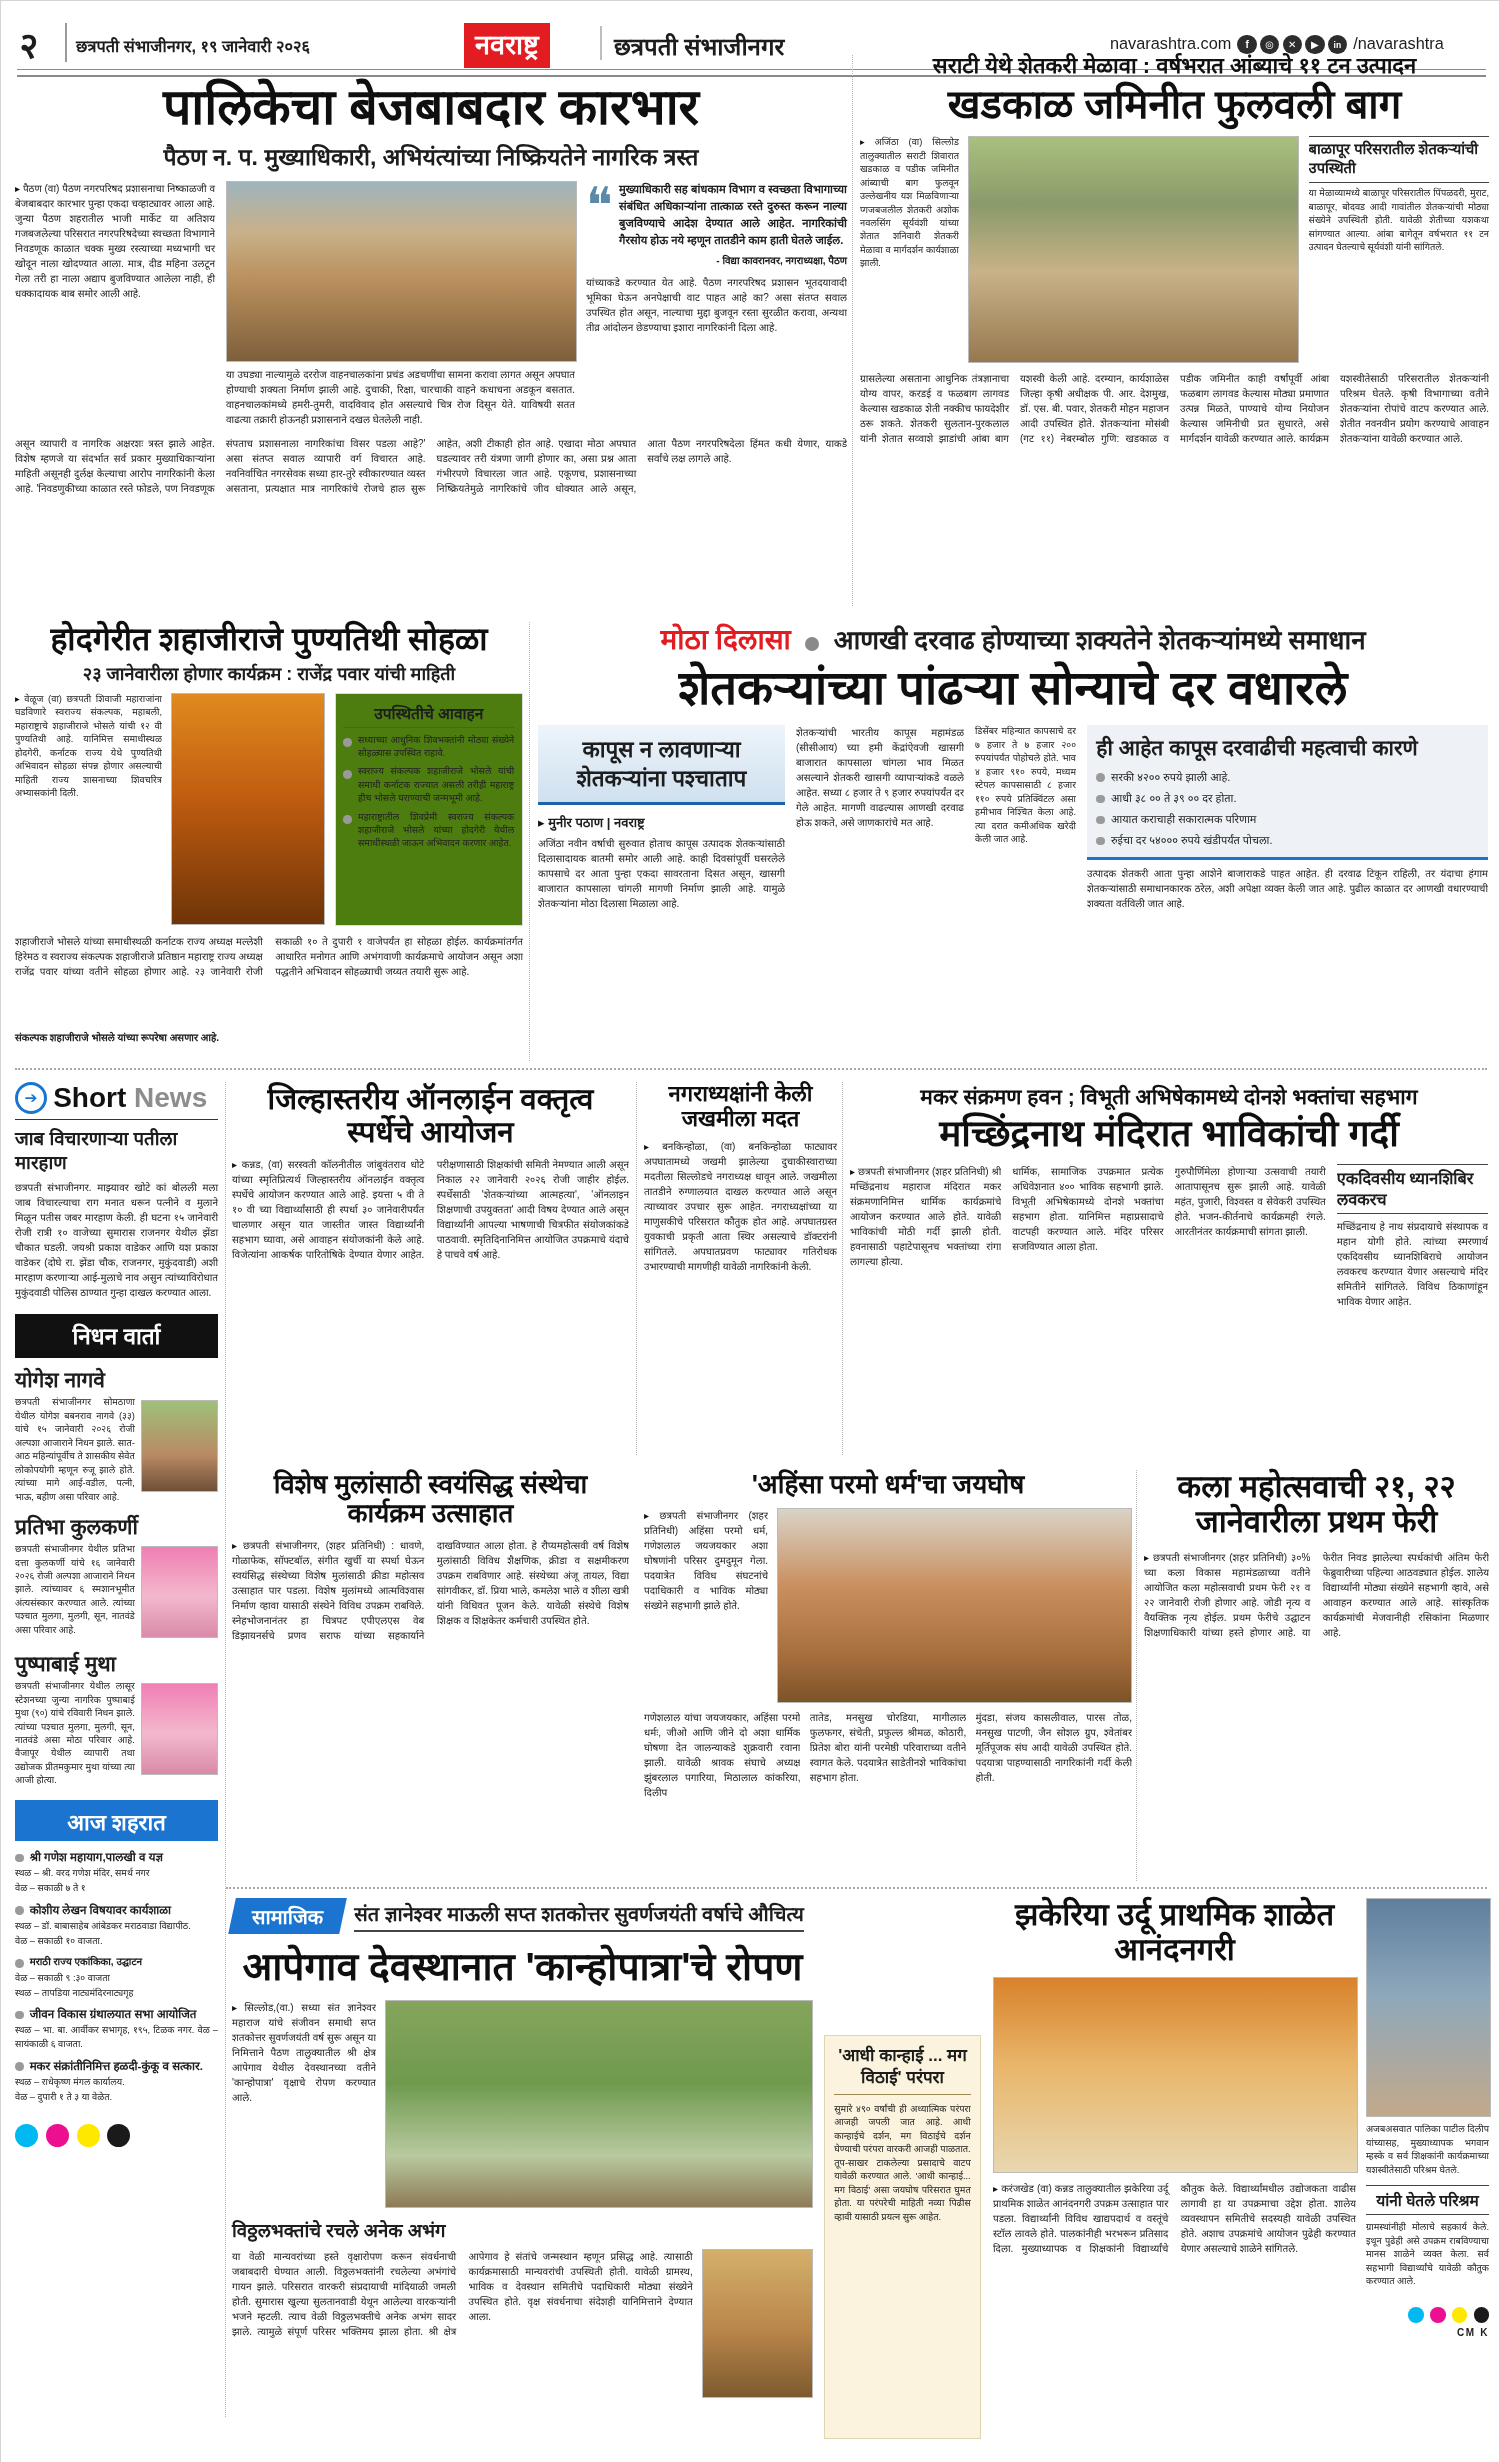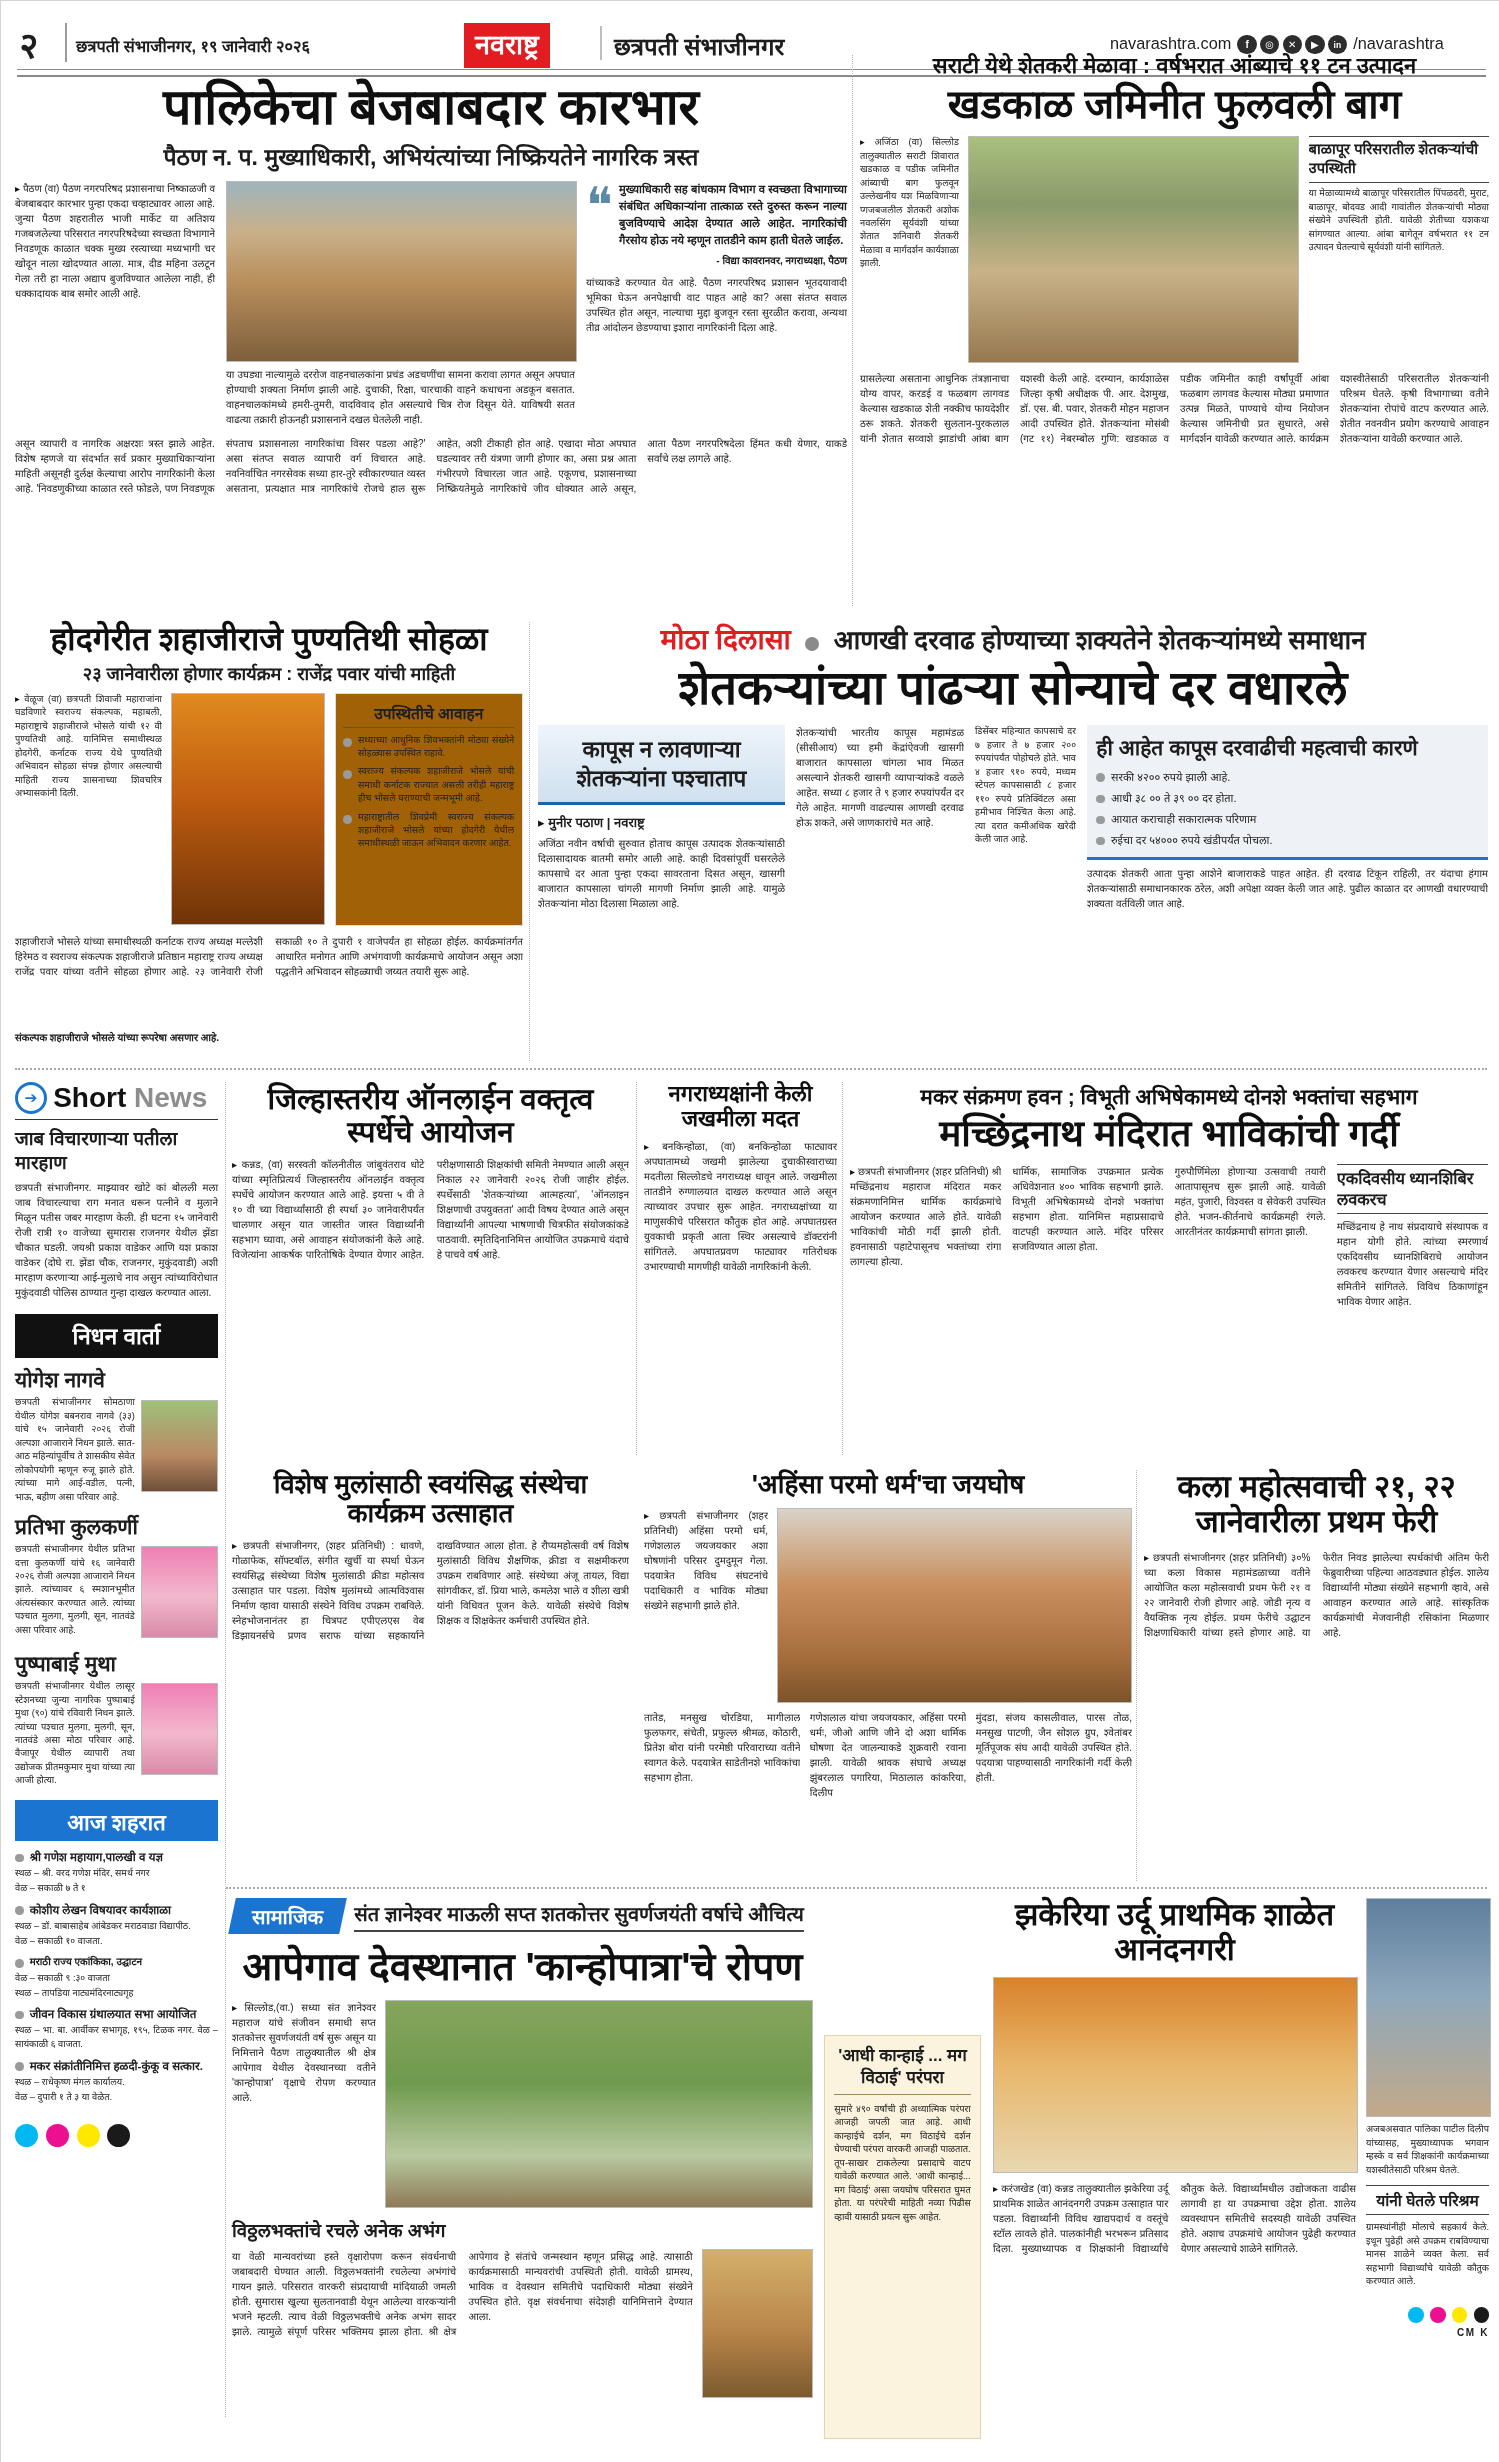--- a/index.html
+++ b/index.html
@@ -99,21 +99,21 @@
       <span> </span><span>कार्यक्रम यशस्वीतेसाठी परिसरातील शेतकऱ्यांनी परिश्रम घेतले. कृषी विभागाच्या वतीने शेतकऱ्यांना रोपांचे वाटप करण्यात आले. शेतीत नवनवीन प्रयोग करण्याचे आवाहन शेतकऱ्यांना यावेळी करण्यात आले.</span>
     </div>
   </div>
 
   <div class="abs" style="left:14px;top:621px;width:508px;height:436px;">
     <div class="hl-xl ctr" style="font-size:32px;">होदगेरीत शहाजीराजे पुण्यतिथी सोहळा</div>
     <div class="b ctr" style="font-size:18px;margin-top:3.1px;">२३ जानेवारीला होणार कार्यक्रम : राजेंद्र पवार यांची माहिती</div>
     <div style="display:flex;gap:9.3px;margin-top:7.8px;height:233px;">
       <div class="body-sm lead-in" style="width:147px;flex:none;overflow:hidden;">वेळूज (वा) छत्रपती शिवाजी महाराजांना घडविणारे स्वराज्य संकल्पक, महाबली, महाराष्ट्राचे शहाजीराजे भोसले यांची १२ वी पुण्यतिथी आहे. यानिमित्त समाधीस्थळ होदगेरी, कर्नाटक राज्य येथे पुण्यतिथी अभिवादन सोहळा संपन्न होणार असल्याची माहिती राज्य शासनाच्या शिवचरित्र अभ्यासकांनी दिली.</div>
       <div class="photo ph-shrine" style="width:152px;height:230px;flex:none;"></div>
-      <div style="flex:1;background:#a16207;border:0.8px solid #ddd;padding:7.8px;overflow:hidden;">
+      <div style="flex:1;background:#4d7c0f;border:0.8px solid #ddd;padding:7.8px;overflow:hidden;">
         <div class="b ctr" style="font-size:15.5px;border-bottom:1.6px solid #555;padding-bottom:3.1px;">उपस्थितीचे आवाहन</div>
         <div style="display:flex;margin-top:6.2px;">
             <span class="dot"></span>
             <span class="body-sm">सध्याच्या आधुनिक शिवभक्तांनी मोठ्या संख्येने सोहळ्यास उपस्थित राहावे.</span>
           </div>
         <div style="display:flex;margin-top:4.7px;">
             <span class="dot"></span>
             <span class="body-sm">स्वराज्य संकल्पक शहाजीराजे भोसले यांची समाधी कर्नाटक राज्यात असली तरीही महाराष्ट्र हीच भोसले घराण्याची जन्मभूमी आहे.</span>
           </div>
         <div style="display:flex;margin-top:4.7px;">
@@ -281,22 +281,22 @@
     </div>
   </div>
 
   <div class="abs" style="left:643px;top:1469px;width:488px;height:411px;">
     <div class="hl-xl ctr" style="font-size:26px;">'अहिंसा परमो धर्म'चा जयघोष</div>
     <div style="display:flex;gap:9.3px;margin-top:9.3px;height:194px;">
       <div class="body lead-in" style="width:124px;flex:none;overflow:hidden;">छत्रपती संभाजीनगर (शहर प्रतिनिधी) अहिंसा परमो धर्म, गणेशलाल जयजयकार अशा घोषणांनी परिसर दुमदुमून गेला. पदयात्रेत विविध संघटनांचे पदाधिकारी व भाविक मोठ्या संख्येने सहभागी झाले होते.</div>
       <div class="photo ph-march" style="flex:1;height:193px;"></div>
     </div>
     <div style="display:flex;gap:9.3px;margin-top:7.8px;height:163px;">
+      <div class="body" style="flex:1;overflow:hidden;">गणेशलाल यांचा जयजयकार, अहिंसा परमो धर्मः, जीओ आणि जीने दो अशा धार्मिक घोषणा देत जालन्याकडे शुक्रवारी रवाना झाली. यावेळी श्रावक संघाचे अध्यक्ष झुंबरलाल पगारिया, मिठालाल कांकरिया, दिलीप</div>
       <div class="body" style="flex:1;overflow:hidden;">तातेड, मनसुख चोरडिया, मागीलाल फुलफगर, संचेती, प्रफुल्ल श्रीमळ, कोठारी, प्रितेश बोरा यांनी परमेष्ठी परिवाराच्या वतीने स्वागत केले. पदयात्रेत साडेतीनशे भाविकांचा सहभाग होता.</div>
-      <div class="body" style="flex:1;overflow:hidden;">गणेशलाल यांचा जयजयकार, अहिंसा परमो धर्मः, जीओ आणि जीने दो अशा धार्मिक घोषणा देत जालन्याकडे शुक्रवारी रवाना झाली. यावेळी श्रावक संघाचे अध्यक्ष झुंबरलाल पगारिया, मिठालाल कांकरिया, दिलीप</div>
       <div class="body" style="flex:1;overflow:hidden;">मुंदडा, संजय कासलीवाल, पारस तोळ, मनसुख पाटणी, जैन सोशल ग्रुप, श्वेतांबर मूर्तिपूजक संघ आदी यावेळी उपस्थित होते. पदयात्रा पाहण्यासाठी नागरिकांनी गर्दी केली होती.</div>
     </div>
   </div>
 
   <div class="abs vdot" style="left:1135px;top:1469px;height:411px;"></div>
 
   <div class="abs" style="left:1143px;top:1469px;width:345px;height:411px;">
     <div class="hl-xl ctr" style="font-size:31px;">कला महोत्सवाची २१, २२ जानेवारीला प्रथम फेरी</div>
     <div class="cols2 body lead-in" style="margin-top:11px;height:311px;overflow:hidden;">छत्रपती संभाजीनगर (शहर प्रतिनिधी) ३०% च्या कला विकास महामंडळाच्या वतीने आयोजित कला महोत्सवाची प्रथम फेरी २१ व २२ जानेवारी रोजी होणार आहे. जोडी नृत्य व वैयक्तिक नृत्य होईल. प्रथम फेरीचे उद्घाटन शिक्षणाधिकारी यांच्या हस्ते होणार आहे. या फेरीत निवड झालेल्या स्पर्धकांची अंतिम फेरी फेब्रुवारीच्या पहिल्या आठवड्यात होईल. शालेय विद्यार्थ्यांनी मोठ्या संख्येने सहभागी व्हावे, असे आवाहन करण्यात आले आहे. सांस्कृतिक कार्यक्रमांची मेजवानीही रसिकांना मिळणार आहे.</div>
   </div>

